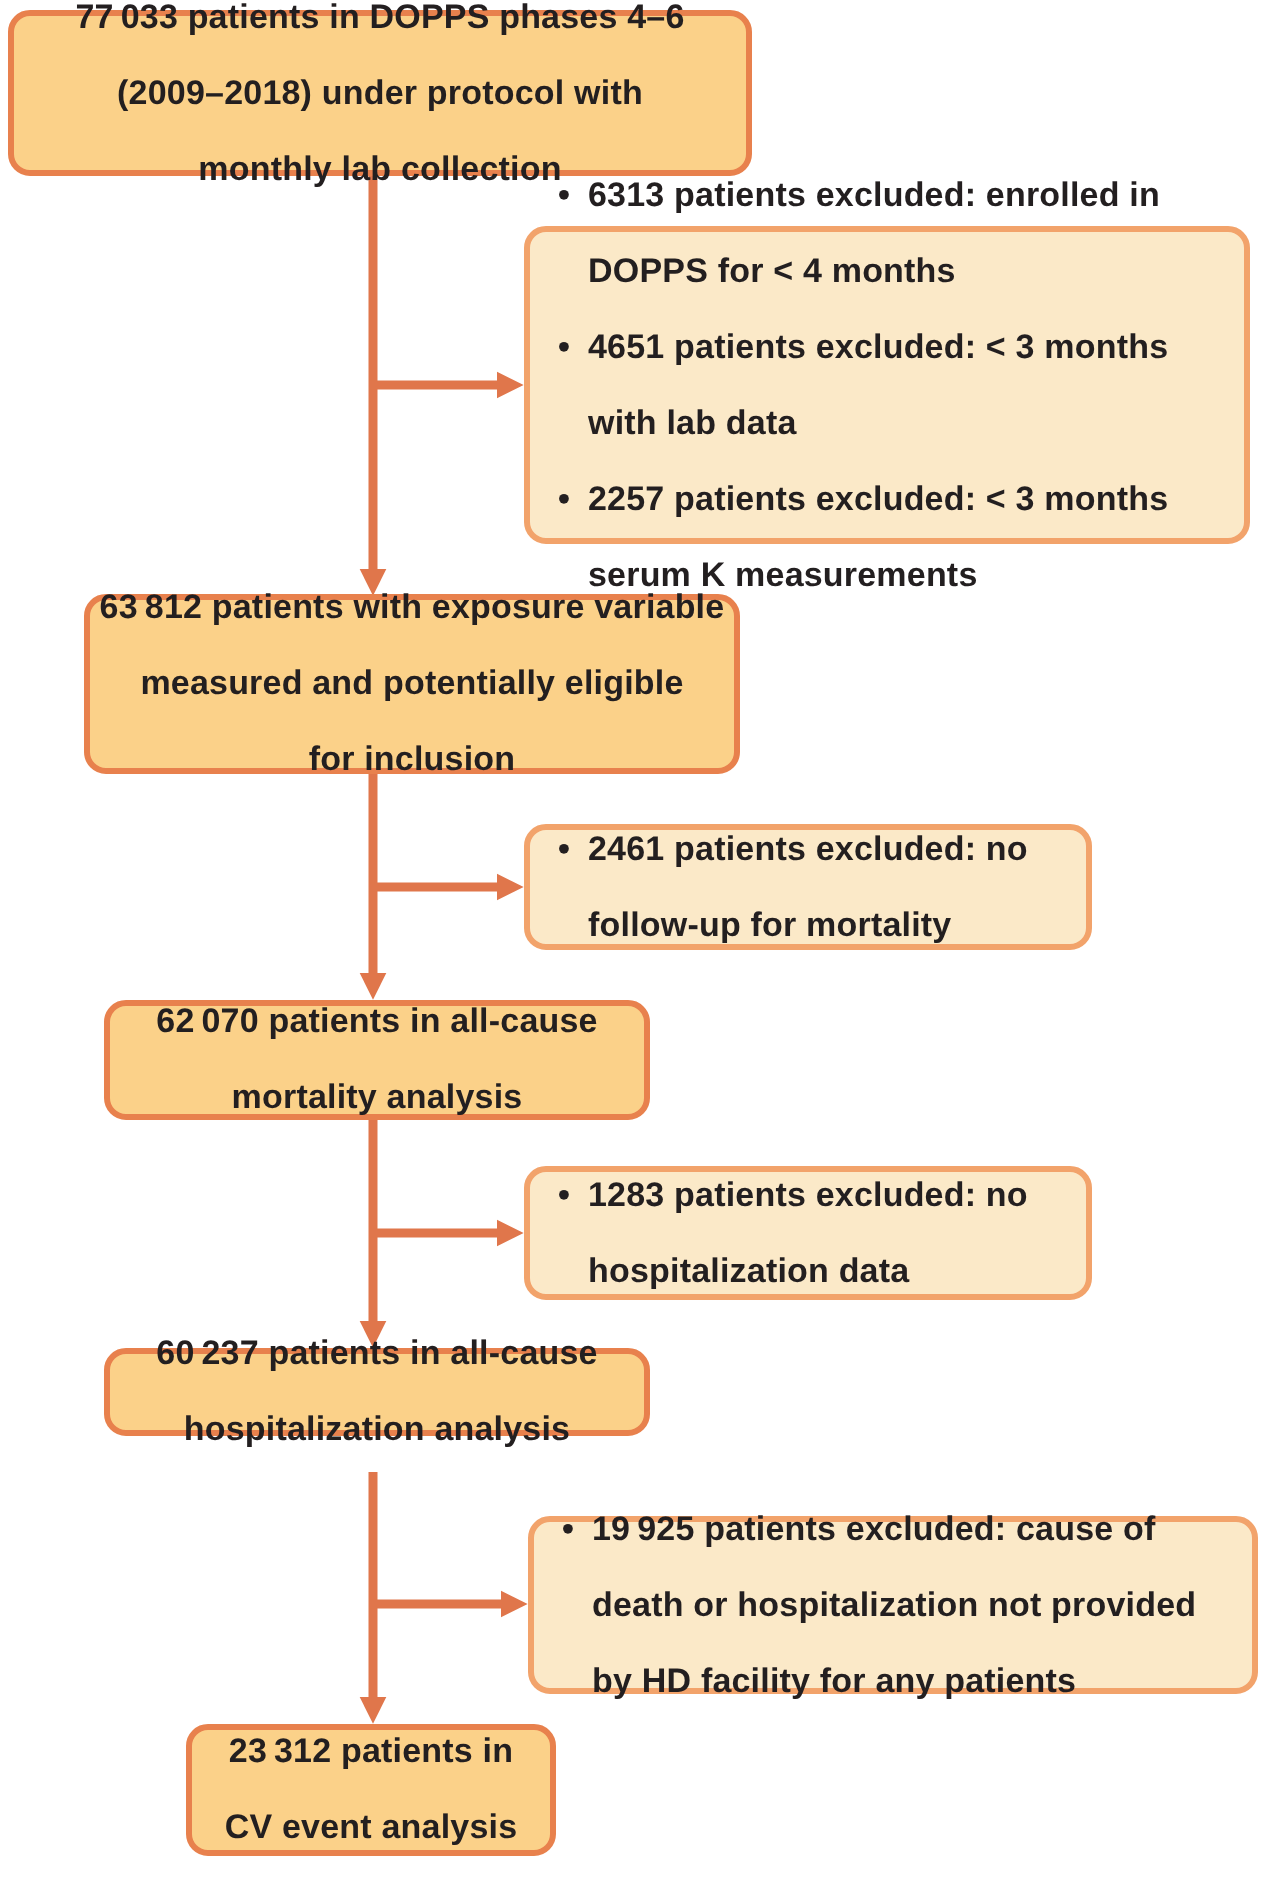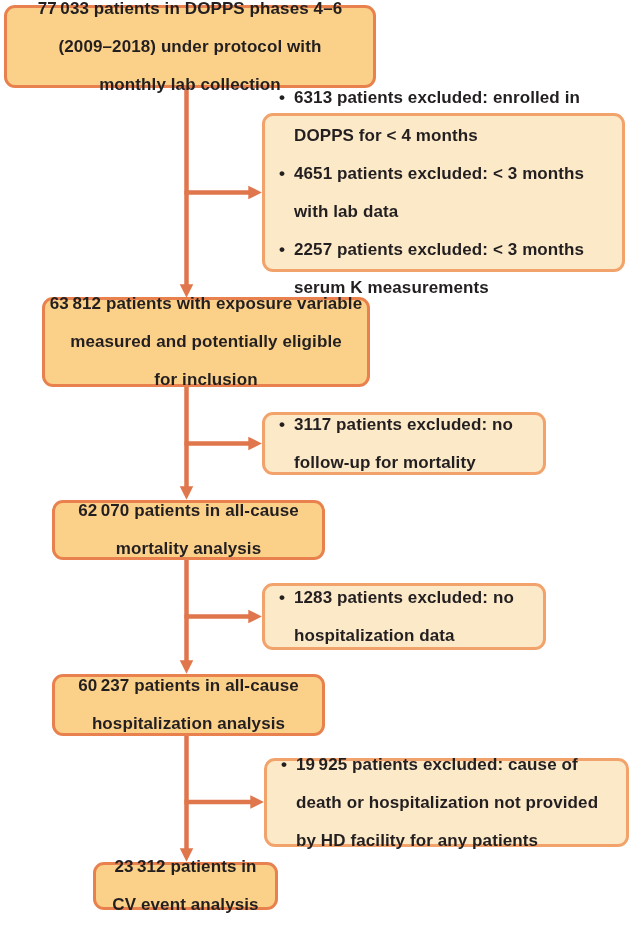--- a/index.html
+++ b/index.html
@@ -105,44 +105,44 @@
     </div>
   </div>
 
   <div class="box main-box" style="left:4px; top:297px; width:328px; height:90px;margin-left:38px;">63 812 patients with exposure variable
 measured and potentially eligible
 for inclusion</div>
 
   <div class="box excl-box" style="left:262px; top:412px; width:284px; height:63px;">
     <div class="excl-item">
       <span class="bullet">•</span>
-      <span class="excl-text">3117 patients excluded: no
+      <span class="excl-text">2461 patients excluded: no
 follow-up for mortality</span>
     </div>
   </div>
 
   <div class="box main-box" style="left:52px; top:500px; width:273px; height:60px;">62 070 patients in all-cause
 mortality analysis</div>
 
   <div class="box excl-box" style="left:262px; top:583px; width:284px; height:67px;">
     <div class="excl-item">
       <span class="bullet">•</span>
       <span class="excl-text">1283 patients excluded: no
 hospitalization data</span>
     </div>
   </div>
 
-  <div class="box main-box" style="left:52px; top:674px; width:273px; height:62px;">60 237 patients in all-cause
+  <div class="box main-box" style="left:52px; top:674px; width:273px; height:44px;">60 237 patients in all-cause
 hospitalization analysis</div>
 
   <div class="box excl-box" style="left:264px; top:758px; width:365px; height:89px;">
     <div class="excl-item">
       <span class="bullet">•</span>
       <span class="excl-text">19 925 patients excluded: cause of
 death or hospitalization not provided
 by HD facility for any patients</span>
     </div>
   </div>
 
-  <div class="box main-box" style="left:93px; top:862px; width:185px; height:48px;">23 312 patients in
+  <div class="box main-box" style="left:93px; top:862px; width:185px; height:66px;">23 312 patients in
 CV event analysis</div>
 
 </div>
 
 </body></html>

